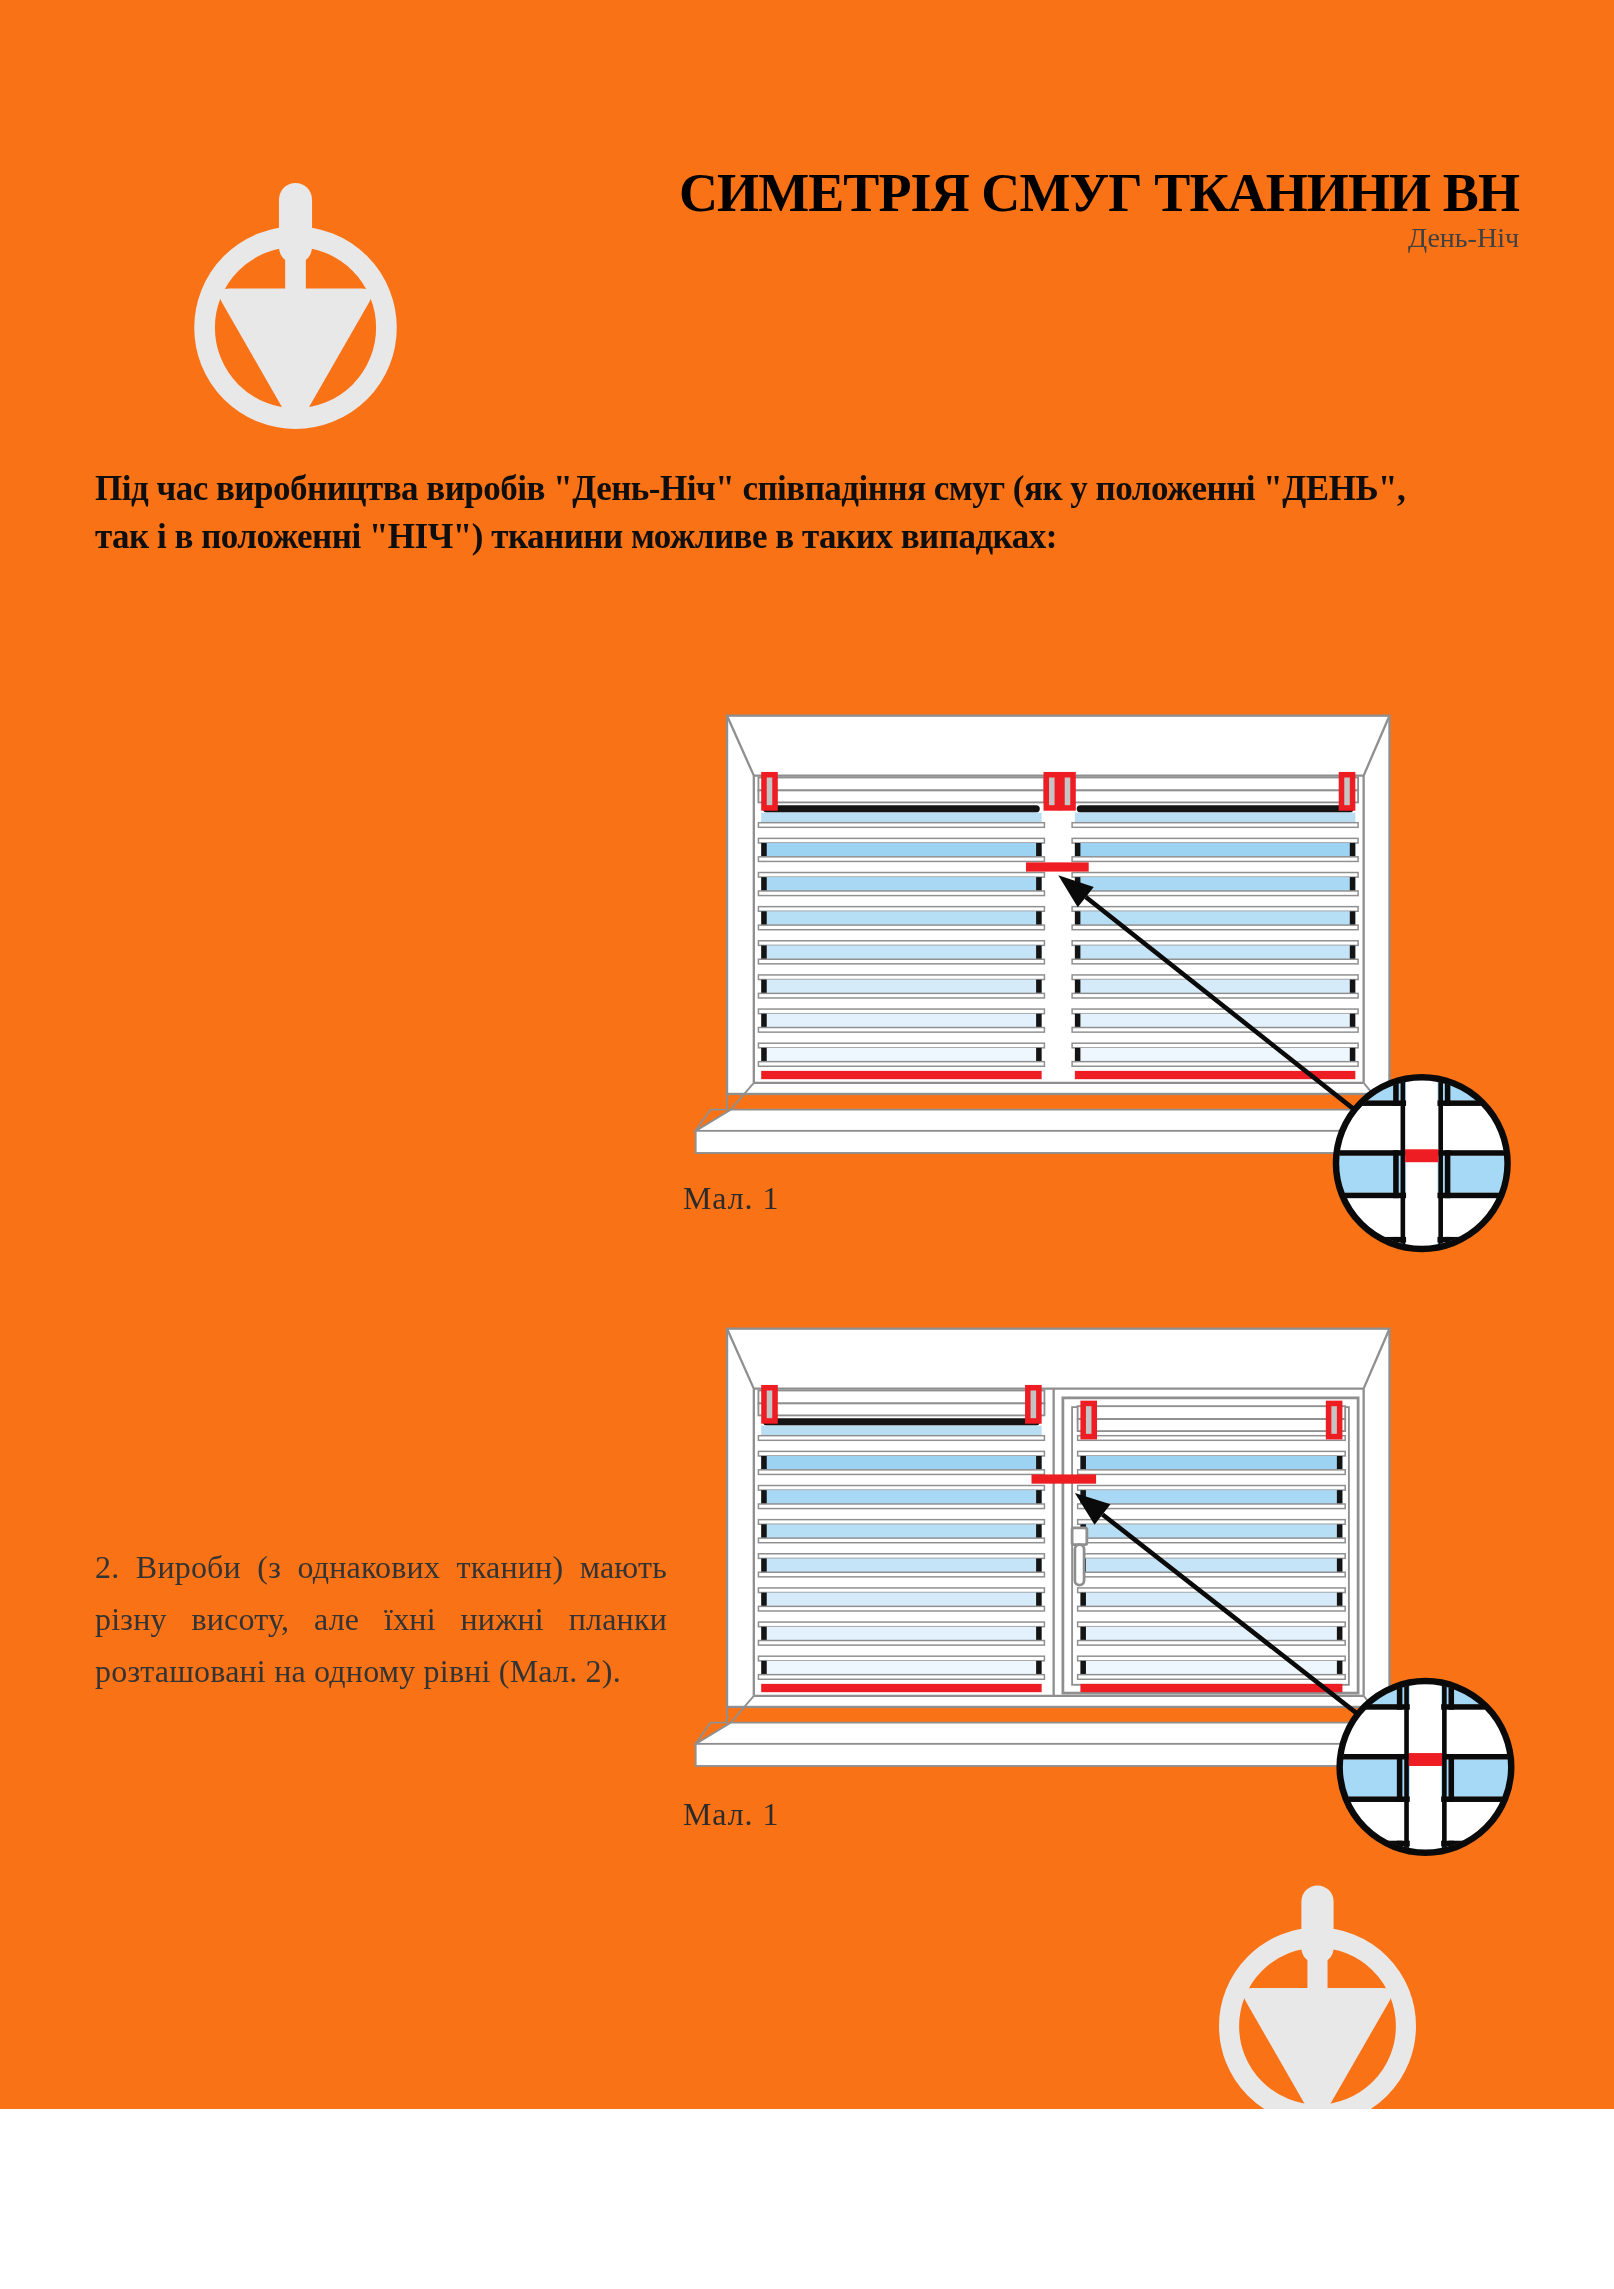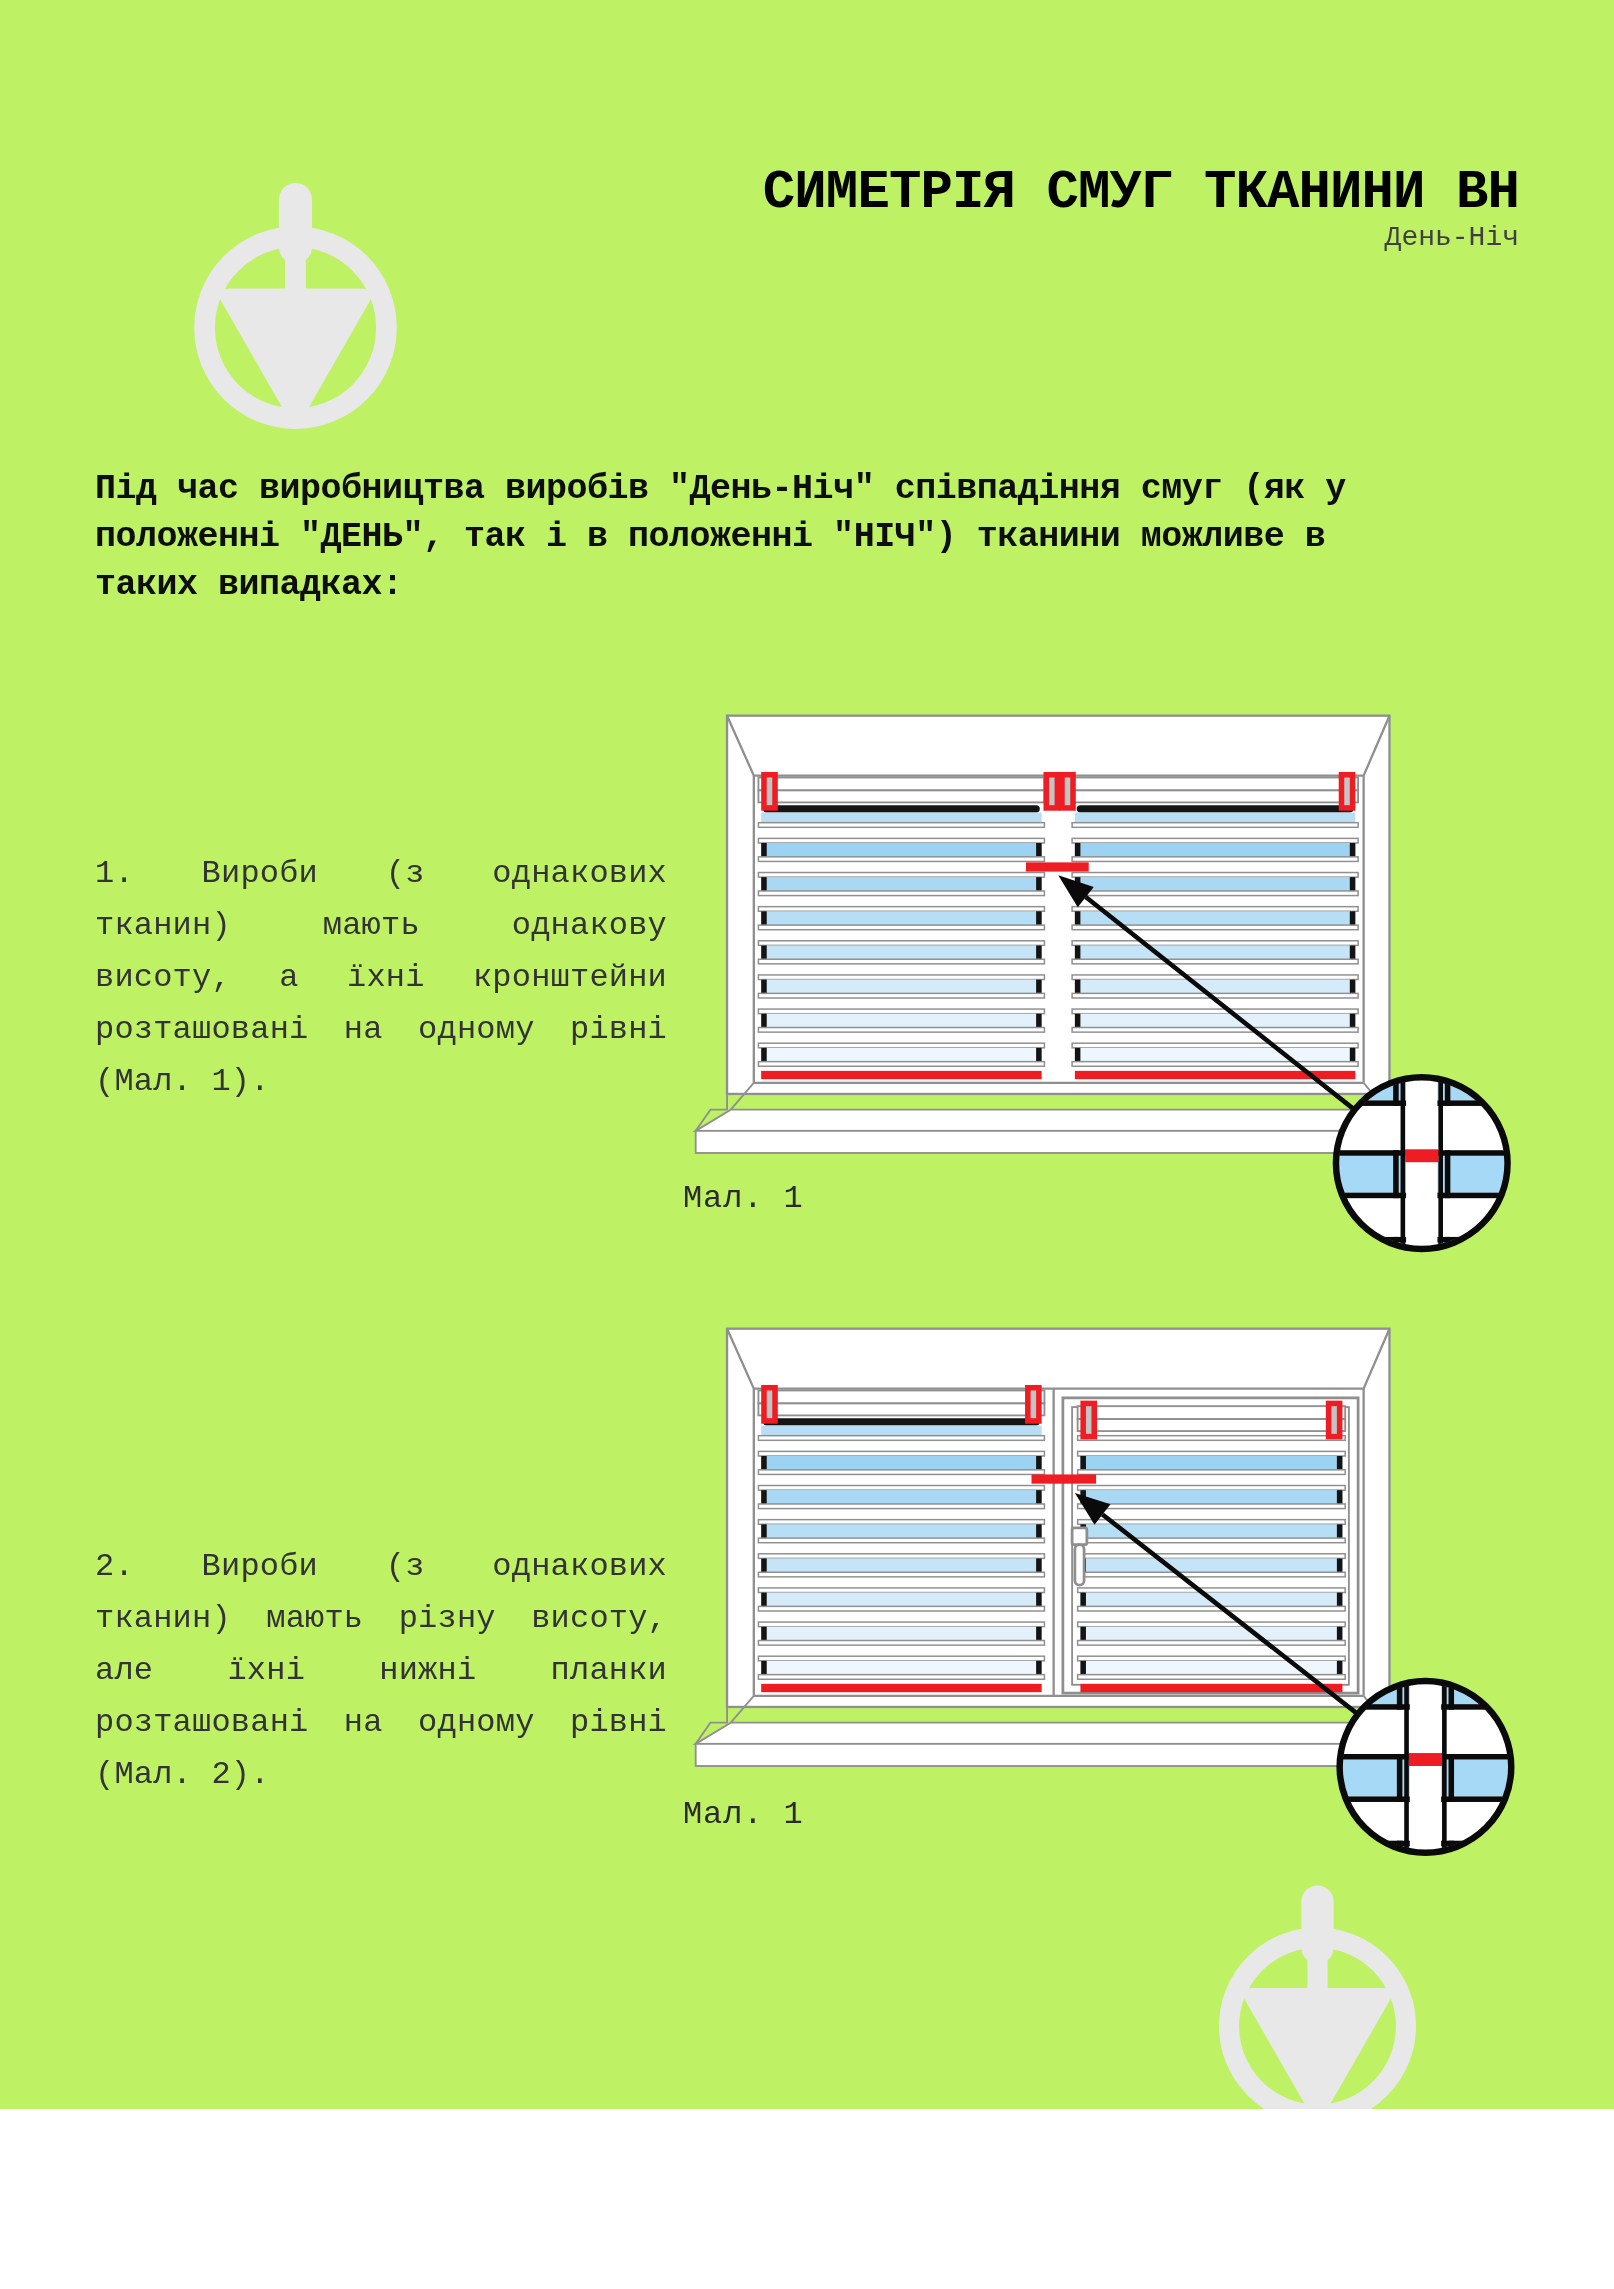--- a/index.html
+++ b/index.html
@@ -1,17 +1,17 @@
 <!DOCTYPE html>
 <html style="--wm-gray: #e8e8e8;font-size:14.8px"><head>
 <meta charset="utf-8">
 <style>
   html,body{margin:0;padding:0;background:#fff;}
-  .page{position:relative;width:1614px;height:2109px;background:#bef264;overflow:hidden;
-        font-family:Liberation Mono, monospace;color:#111;}
+  .page{position:relative;width:1614px;height:2109px;background:#f97316;overflow:hidden;
+        font-family:Liberation Serif, serif;color:#111;}
   .abs{position:absolute;}
   .title{left:0;right:95px;top:126px;text-align:right;font-size:54px;font-weight:800;
          letter-spacing:-0.9px;color:#000;}
   .subtitle{left:0;right:95px;top:222px;text-align:right;font-size:28px;font-weight:400;color:#404040;margin-left:36px;}
   .intro{left:95px;top:430px;width:1320px;font-size:35px;font-weight:700;line-height:48px;
          letter-spacing:-0.5px;color:#0e0e0e;}
   .item{left:95px;width:572px;font-size:32px;line-height:52px;color:#333;
         text-align:justify;text-justify:inter-word;letter-spacing:0.2px;}
   .item1{top:816px;}
   .item2{top:1509px;}
@@ -37,21 +37,20 @@
     <rect class="ink" x="84" y="0" width="32" height="78" rx="16"></rect>
     <rect class="ink" x="90" y="56" width="20" height="62"></rect>
     <path class="ink" d="M36 102 L164 102 Q179 102 171 116 L113 217 Q100 238 87 217 L29 116 Q21 102 36 102 Z"></path>
   </svg>
 
   <h1 class="abs title">СИМЕТРІЯ СМУГ ТКАНИНИ ВН</h1>
   <div class="abs subtitle">День-Ніч</div>
 
   <p class="abs intro">Під час виробництва виробів "День-Ніч" співпадіння смуг (як у положенні "ДЕНЬ", так і в положенні "НІЧ") тканини можливе в таких випадках:</p>
 
-  <p class="abs item item1">1. Вироби (з однакових тканин) мають однакову висоту, а їхні кронштейни розташовані на одному рівні (Мал. 1).</p>
   <p class="abs item item2">2. Вироби (з однакових тканин) мають різну висоту, але їхні нижні планки розташовані на одному рівні (Мал. 2).</p>
 
   <svg id="fig1" class="figsvg fig1" viewBox="0 0 1010 620">
       <g>
         <rect x="78" y="30" width="718" height="410" fill="#fff" stroke="#8f8f8f" stroke-width="2.5"></rect>
         <path d="M78 30 L107 95 M796 30 L768 95 M107 95 H768 M107 95 V428 M768 95 V428 M107 428 H768" stroke="#8f8f8f" stroke-width="2.5" fill="none"></path>
         <path d="M107 428 L82 457 M768 428 L792 457 M78 440 L78 457 L60 457 L44 480" stroke="#8f8f8f" stroke-width="2" fill="none"></path>
         <polygon points="82,457 792,457 802,480 44,480" fill="#fff" stroke="#8f8f8f" stroke-width="2"></polygon>
         <rect x="44" y="480" width="758" height="24" fill="#fff" stroke="#8f8f8f" stroke-width="2"></rect>
         <g>

